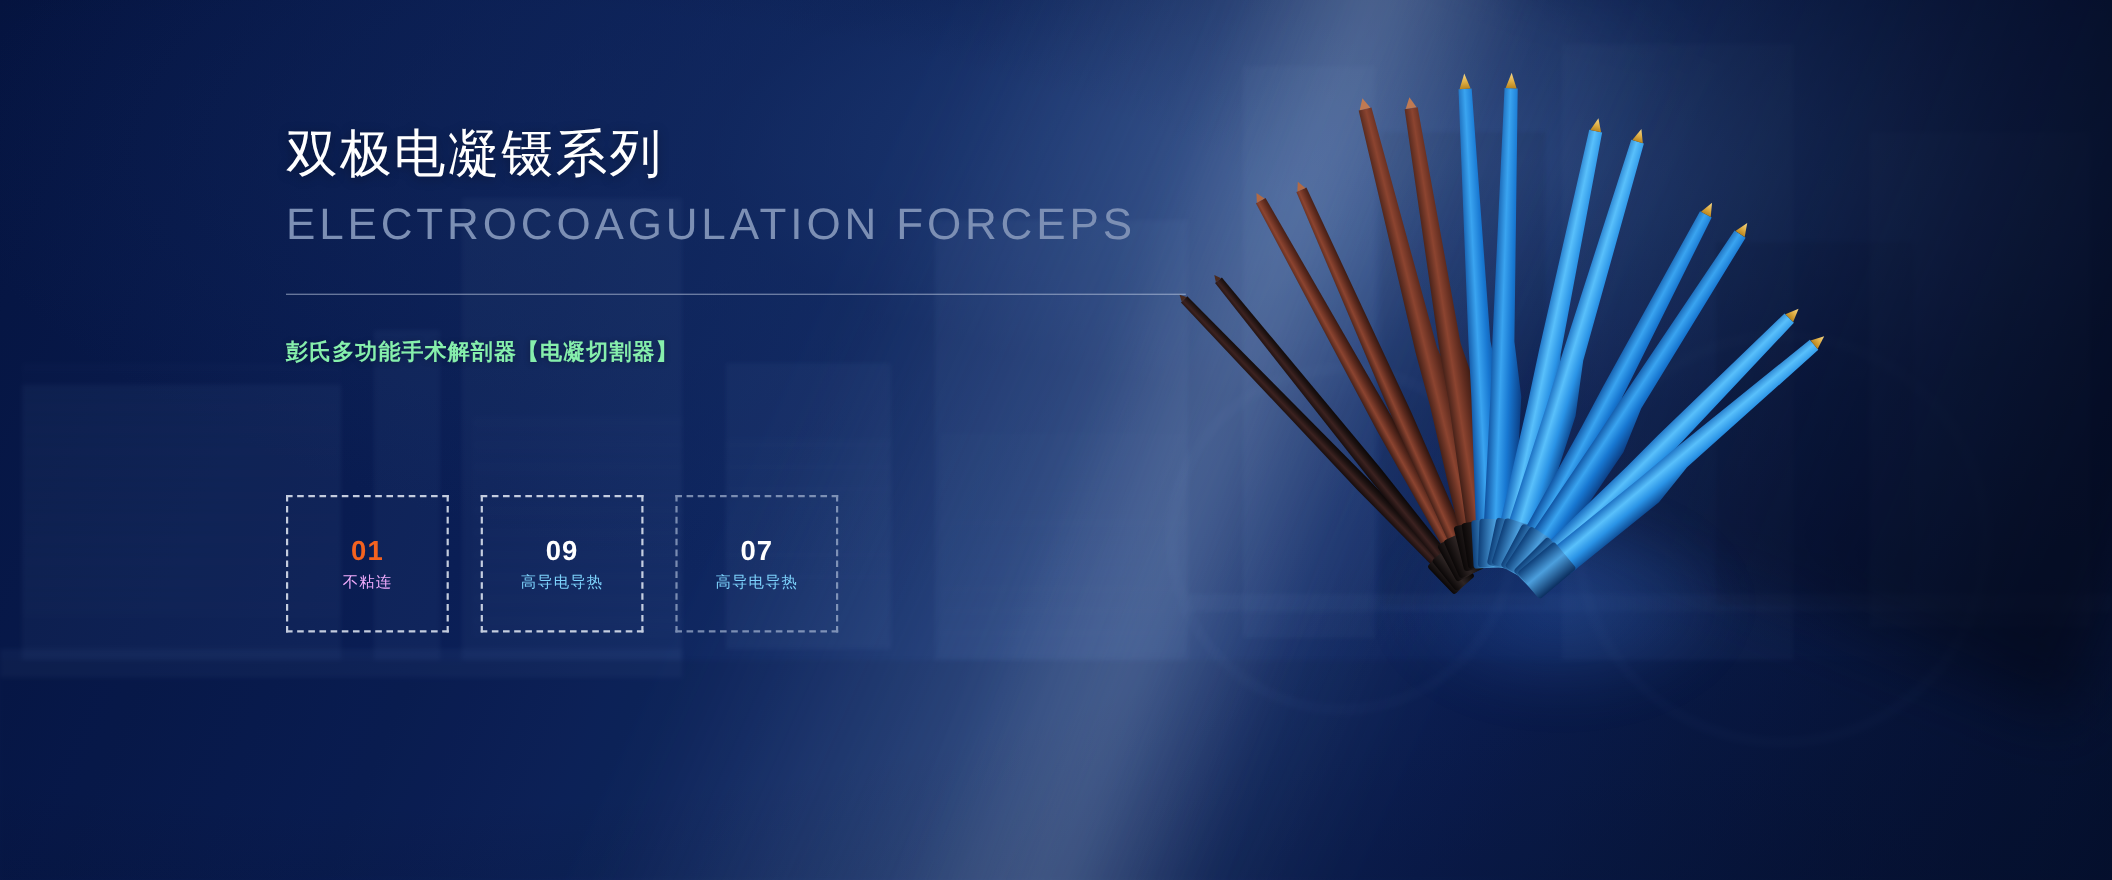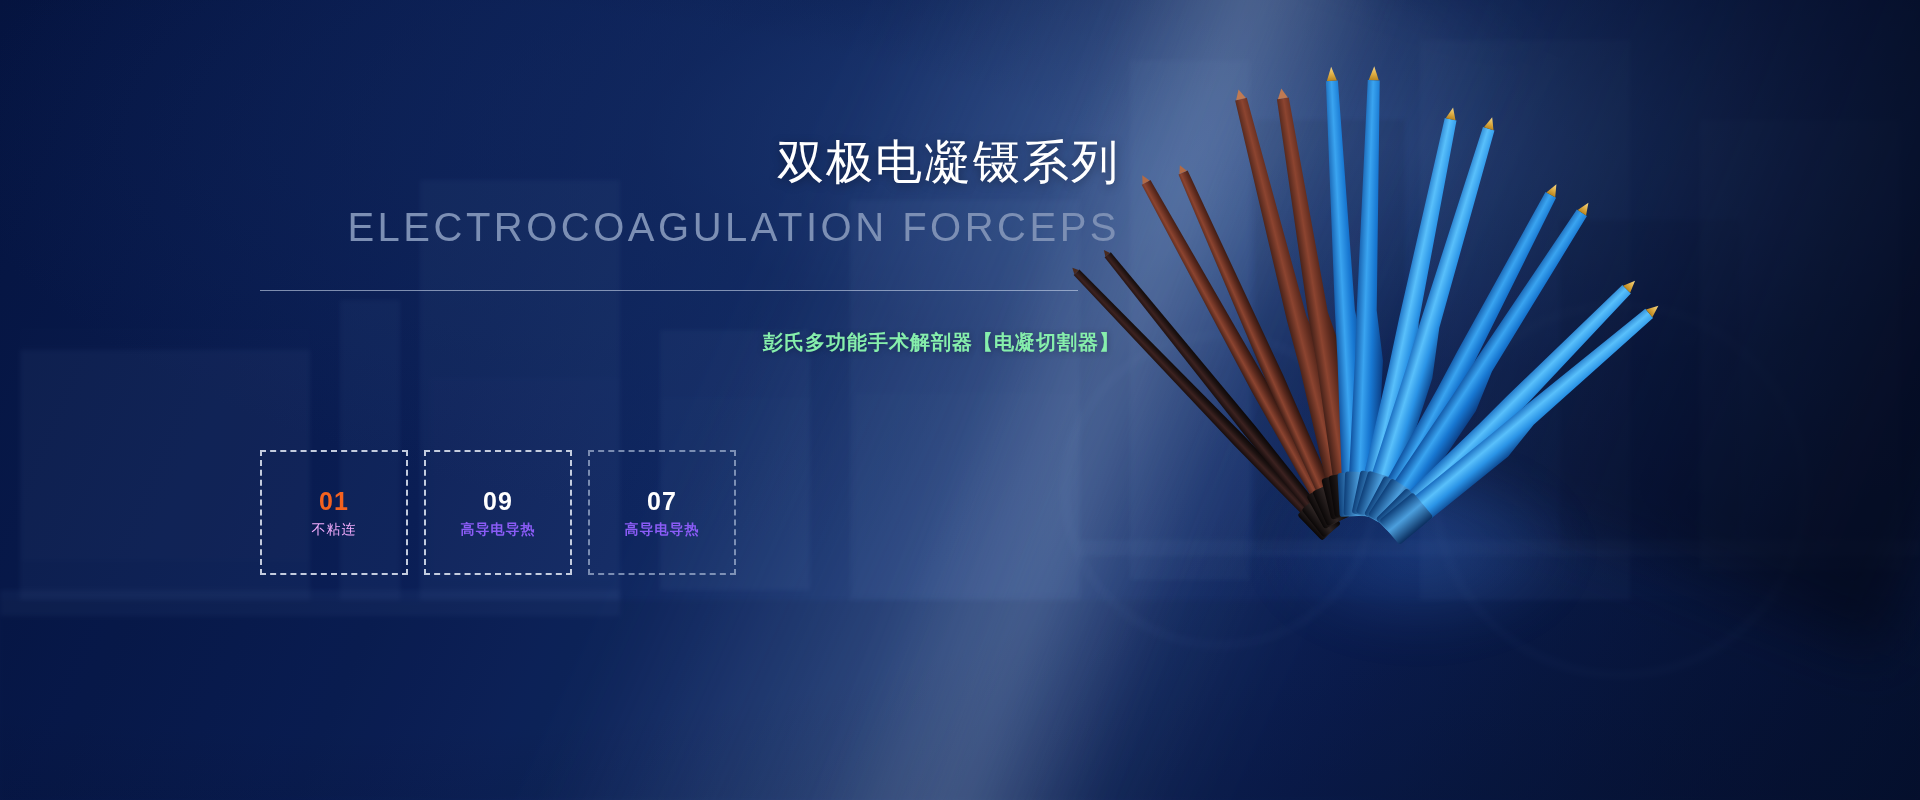--- a/index.html
+++ b/index.html
@@ -107,23 +107,22 @@
     height: 720px;
     transform: rotate(22deg);
     background: linear-gradient(to right, rgba(4,10,32,0) 0%, rgba(4,10,32,0.55) 60%, rgba(3,8,26,0.8) 100%);
     filter: blur(30px);
   }
 
   
   .copy {
     position: absolute;
     left: 260px;
-    top: 136px;
+    top: 113px;
     width: 860px;
-    text-align: right;
   }
   .title-cn {
     font-size: 47px;
     line-height: 1.1;
     font-weight: 400;
     color: #ffffff;
     letter-spacing: 2px;
     margin: 0;
     text-shadow: 0 2px 10px rgba(0,0,0,0.35);
   }
@@ -150,21 +149,21 @@
     margin: 38px 0 0 0;
     text-shadow: 0 1px 6px rgba(0,0,0,0.3);
   }
 
   
   .features {
     position: absolute;
     left: 260px;
     top: 450px;
     display: flex;
-    gap: 16px;
+    gap: 29px;
   }
   .feature {
     width: 148px;
     height: 125px;
     box-sizing: border-box;
     border: 2px dashed rgba(236,242,252,0.82);
     display: flex;
     flex-direction: column;
     align-items: center;
     justify-content: center;
@@ -175,22 +174,22 @@
   }
   .feature .num {
     font-size: 25px;
     font-weight: 700;
     color: #ffffff;
     letter-spacing: 1px;
     line-height: 1;
   }
   .feature .lbl {
     font-size: 14px;
-    font-weight: 700;
-    color: #8b5cf6;
+    font-weight: 400;
+    color: #7dd3fc;
     letter-spacing: 1px;
     line-height: 1;
   }
   .feature.accent .num { color: #f4621f; }
   .feature.accent .lbl { color: #f0abfc; font-weight: 400; }
 
   
   .forceps-wrap {
     position: absolute;
     left: 1060px;

